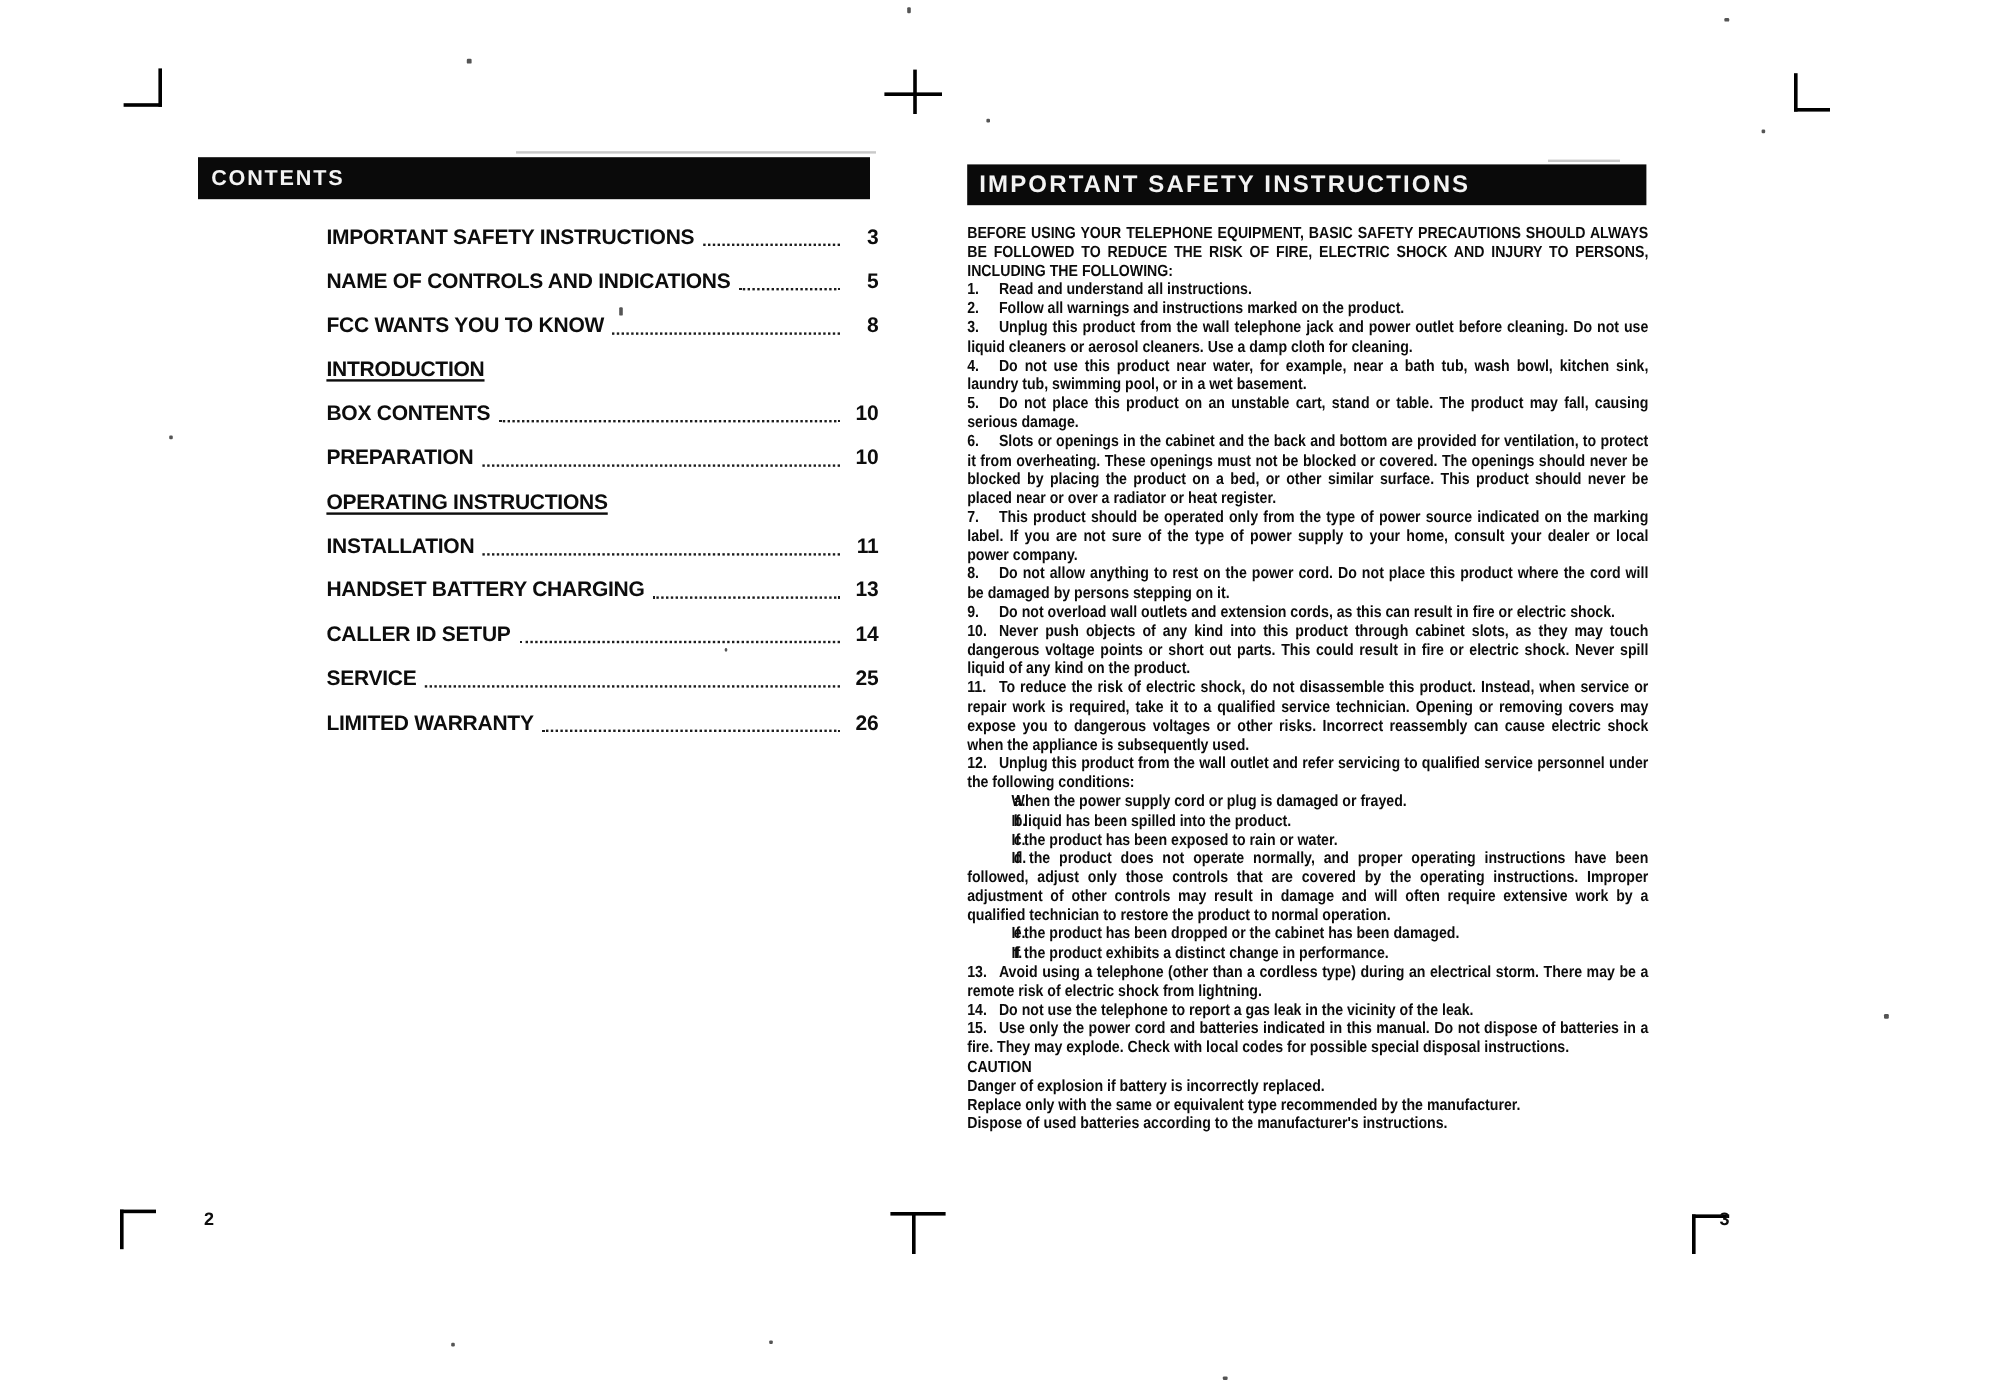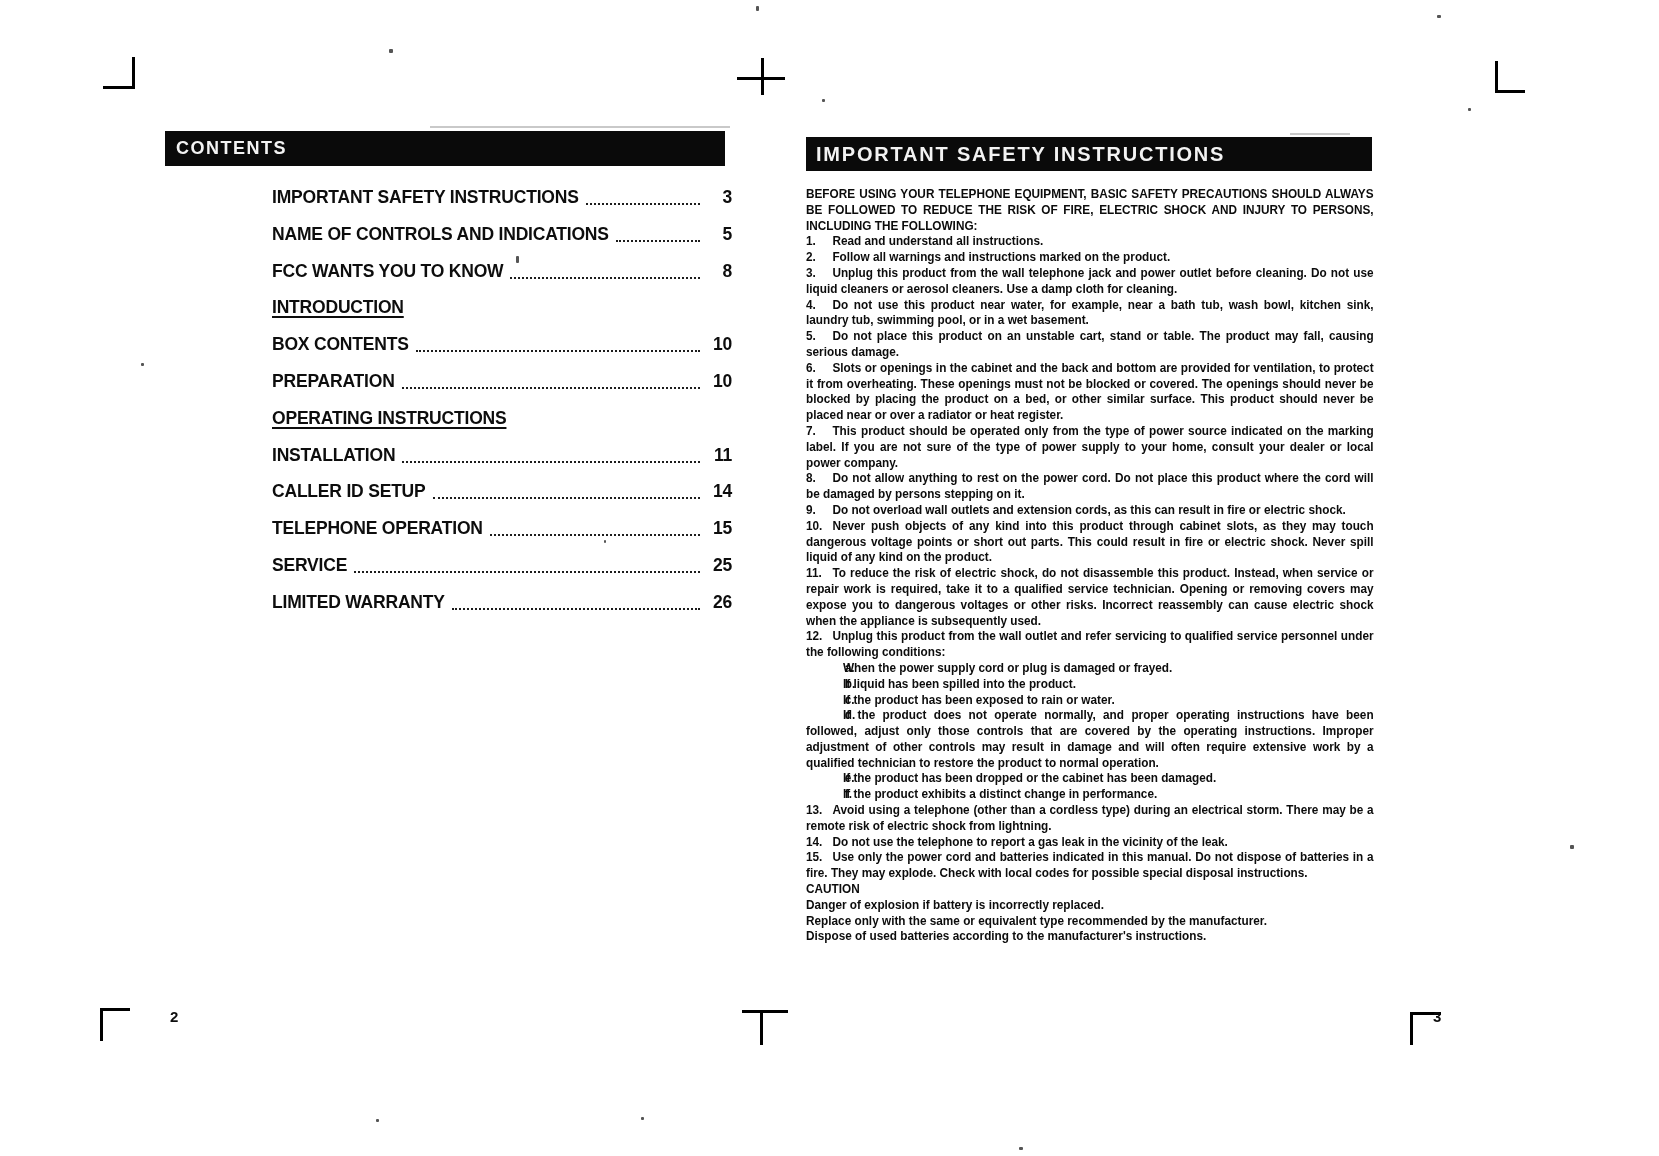--- a/index.html
+++ b/index.html
@@ -116,28 +116,28 @@
       </div>
       <div class="toc-row section">
         <span class="toc-label">OPERATING INSTRUCTIONS</span>
       </div>
       <div class="toc-row">
         <span class="toc-label">INSTALLATION</span>
         <span class="toc-leader"></span>
         <span class="toc-page">11</span>
       </div>
       <div class="toc-row">
+        <span class="toc-label">HANDSET BATTERY CHARGING</span>
+        <span class="toc-leader"></span>
+        <span class="toc-page">13</span>
+      </div>
+      <div class="toc-row">
         <span class="toc-label">CALLER ID SETUP</span>
         <span class="toc-leader"></span>
         <span class="toc-page">14</span>
-      </div>
-      <div class="toc-row">
-        <span class="toc-label">TELEPHONE OPERATION</span>
-        <span class="toc-leader"></span>
-        <span class="toc-page">15</span>
       </div>
       <div class="toc-row">
         <span class="toc-label">SERVICE</span>
         <span class="toc-leader"></span>
         <span class="toc-page">25</span>
       </div>
       <div class="toc-row">
         <span class="toc-label">LIMITED WARRANTY</span>
         <span class="toc-leader"></span>
         <span class="toc-page">26</span>

